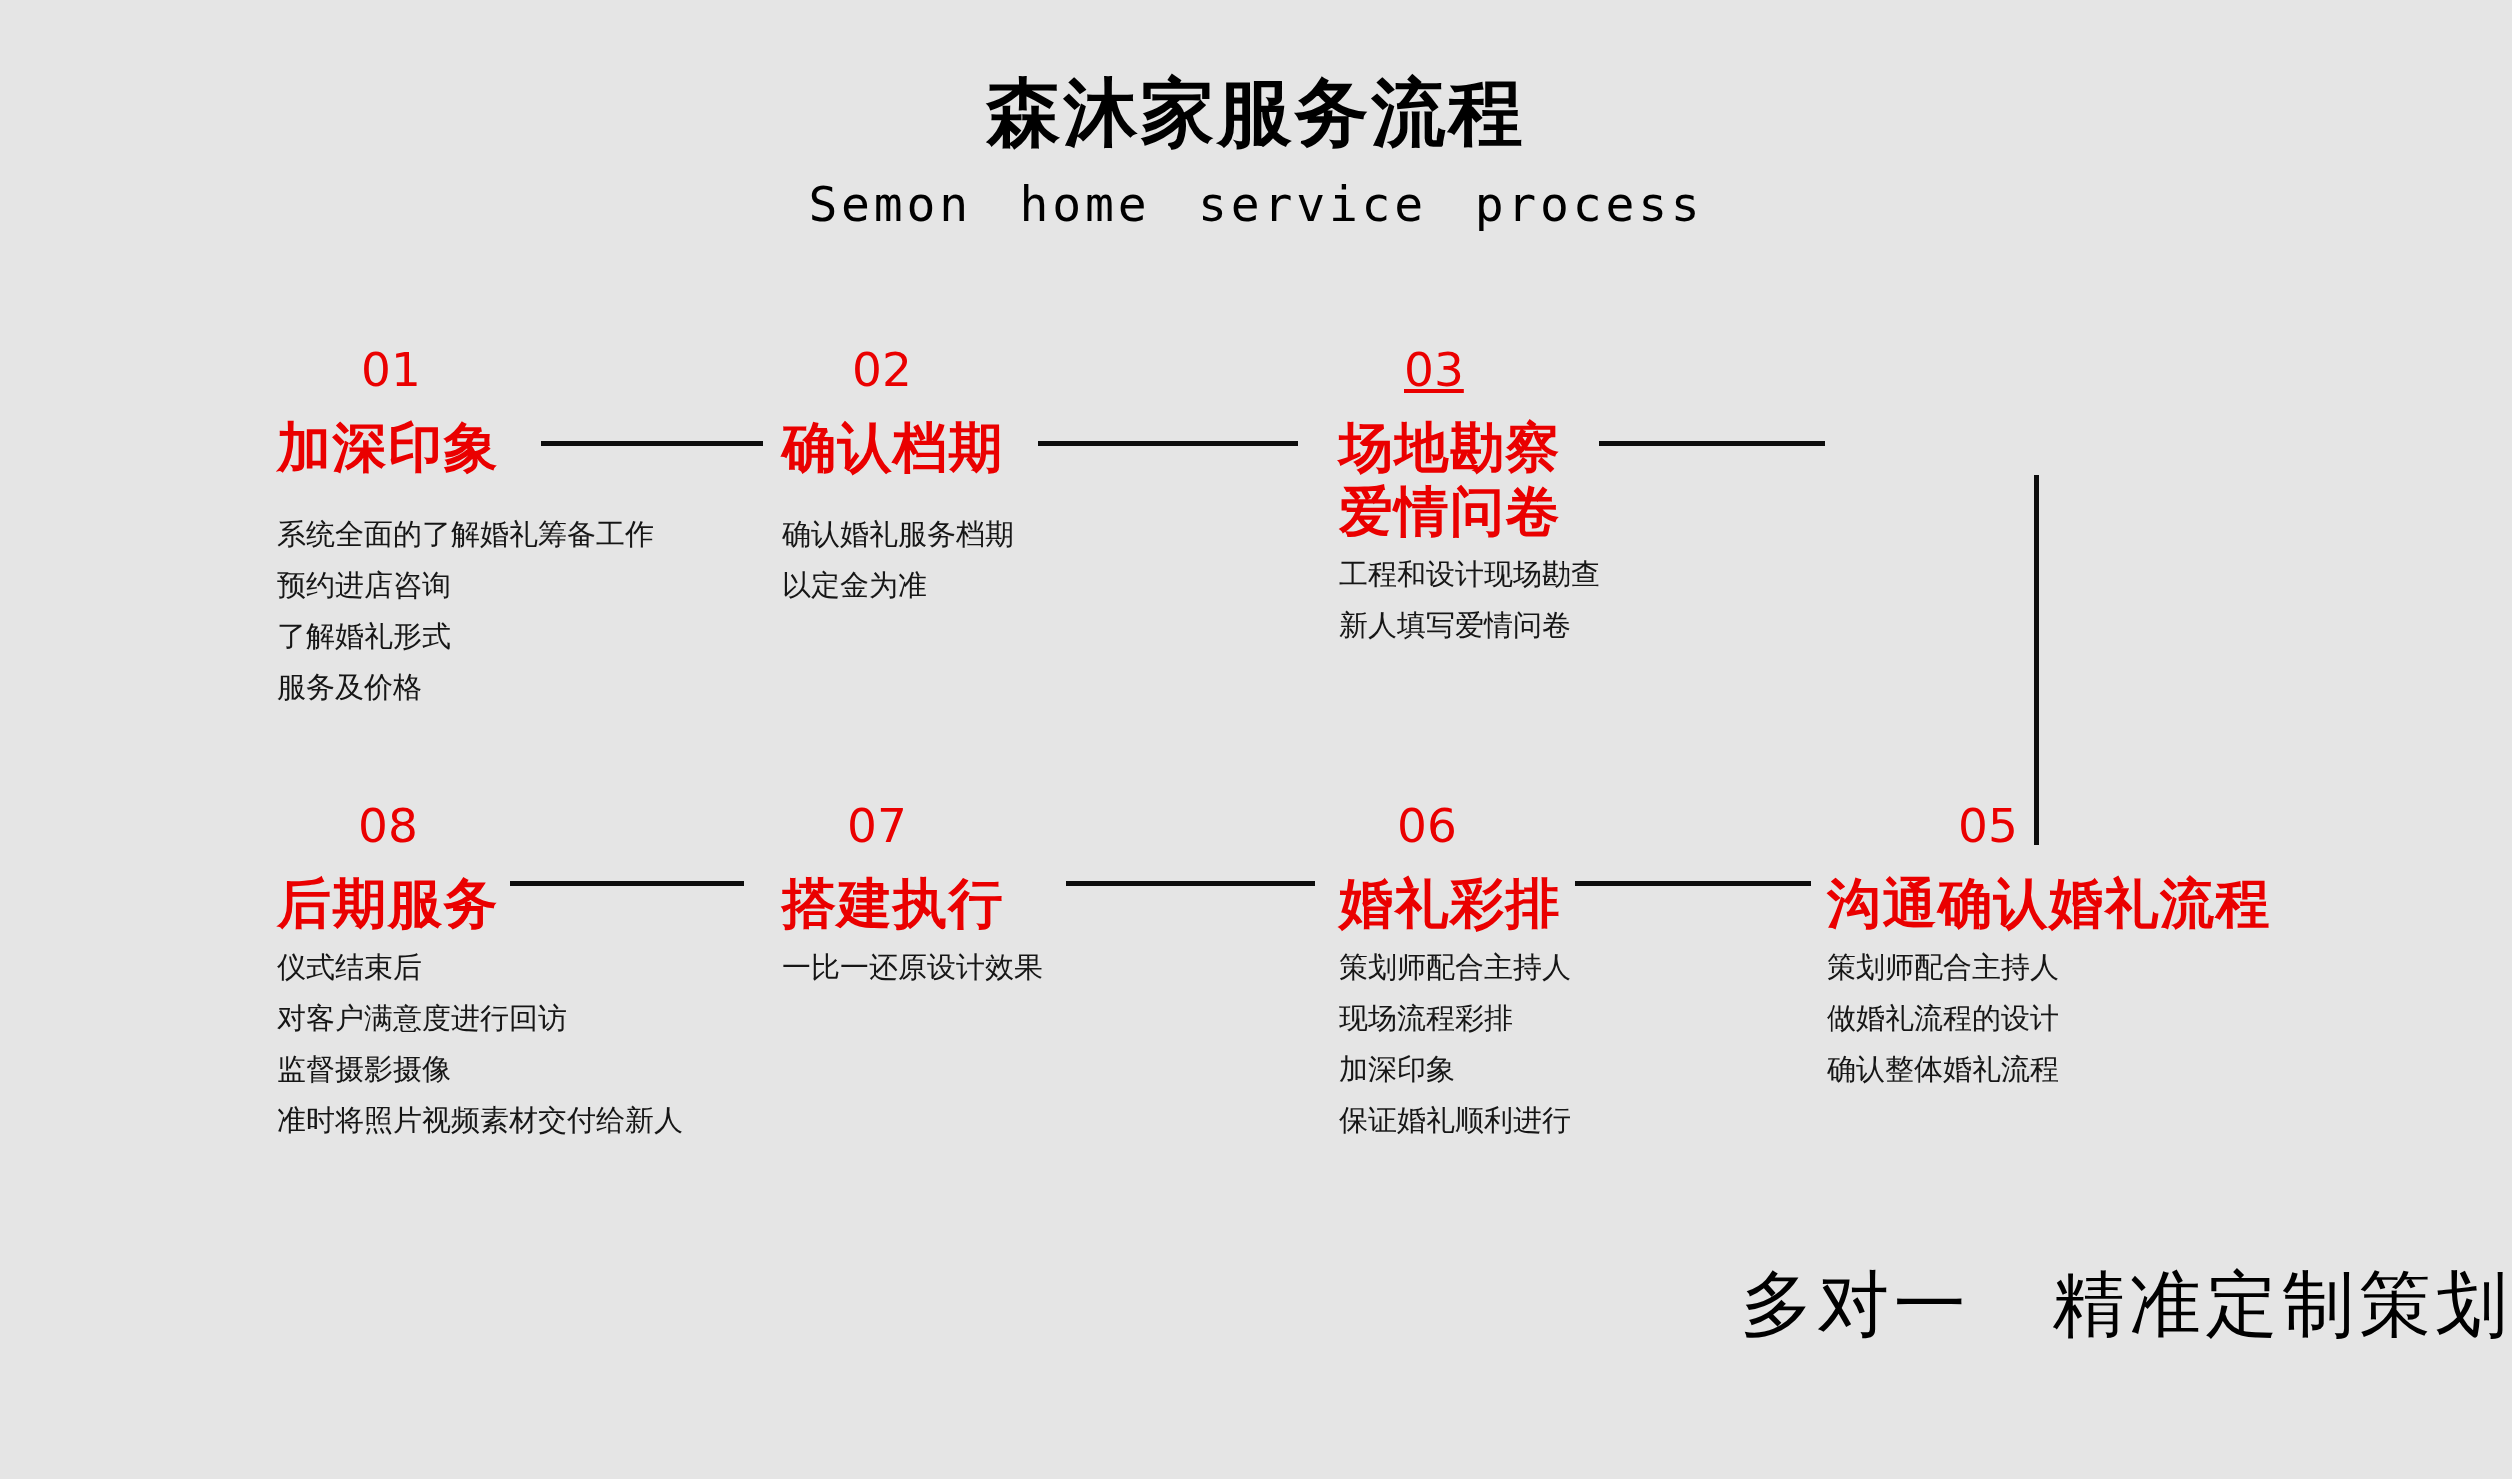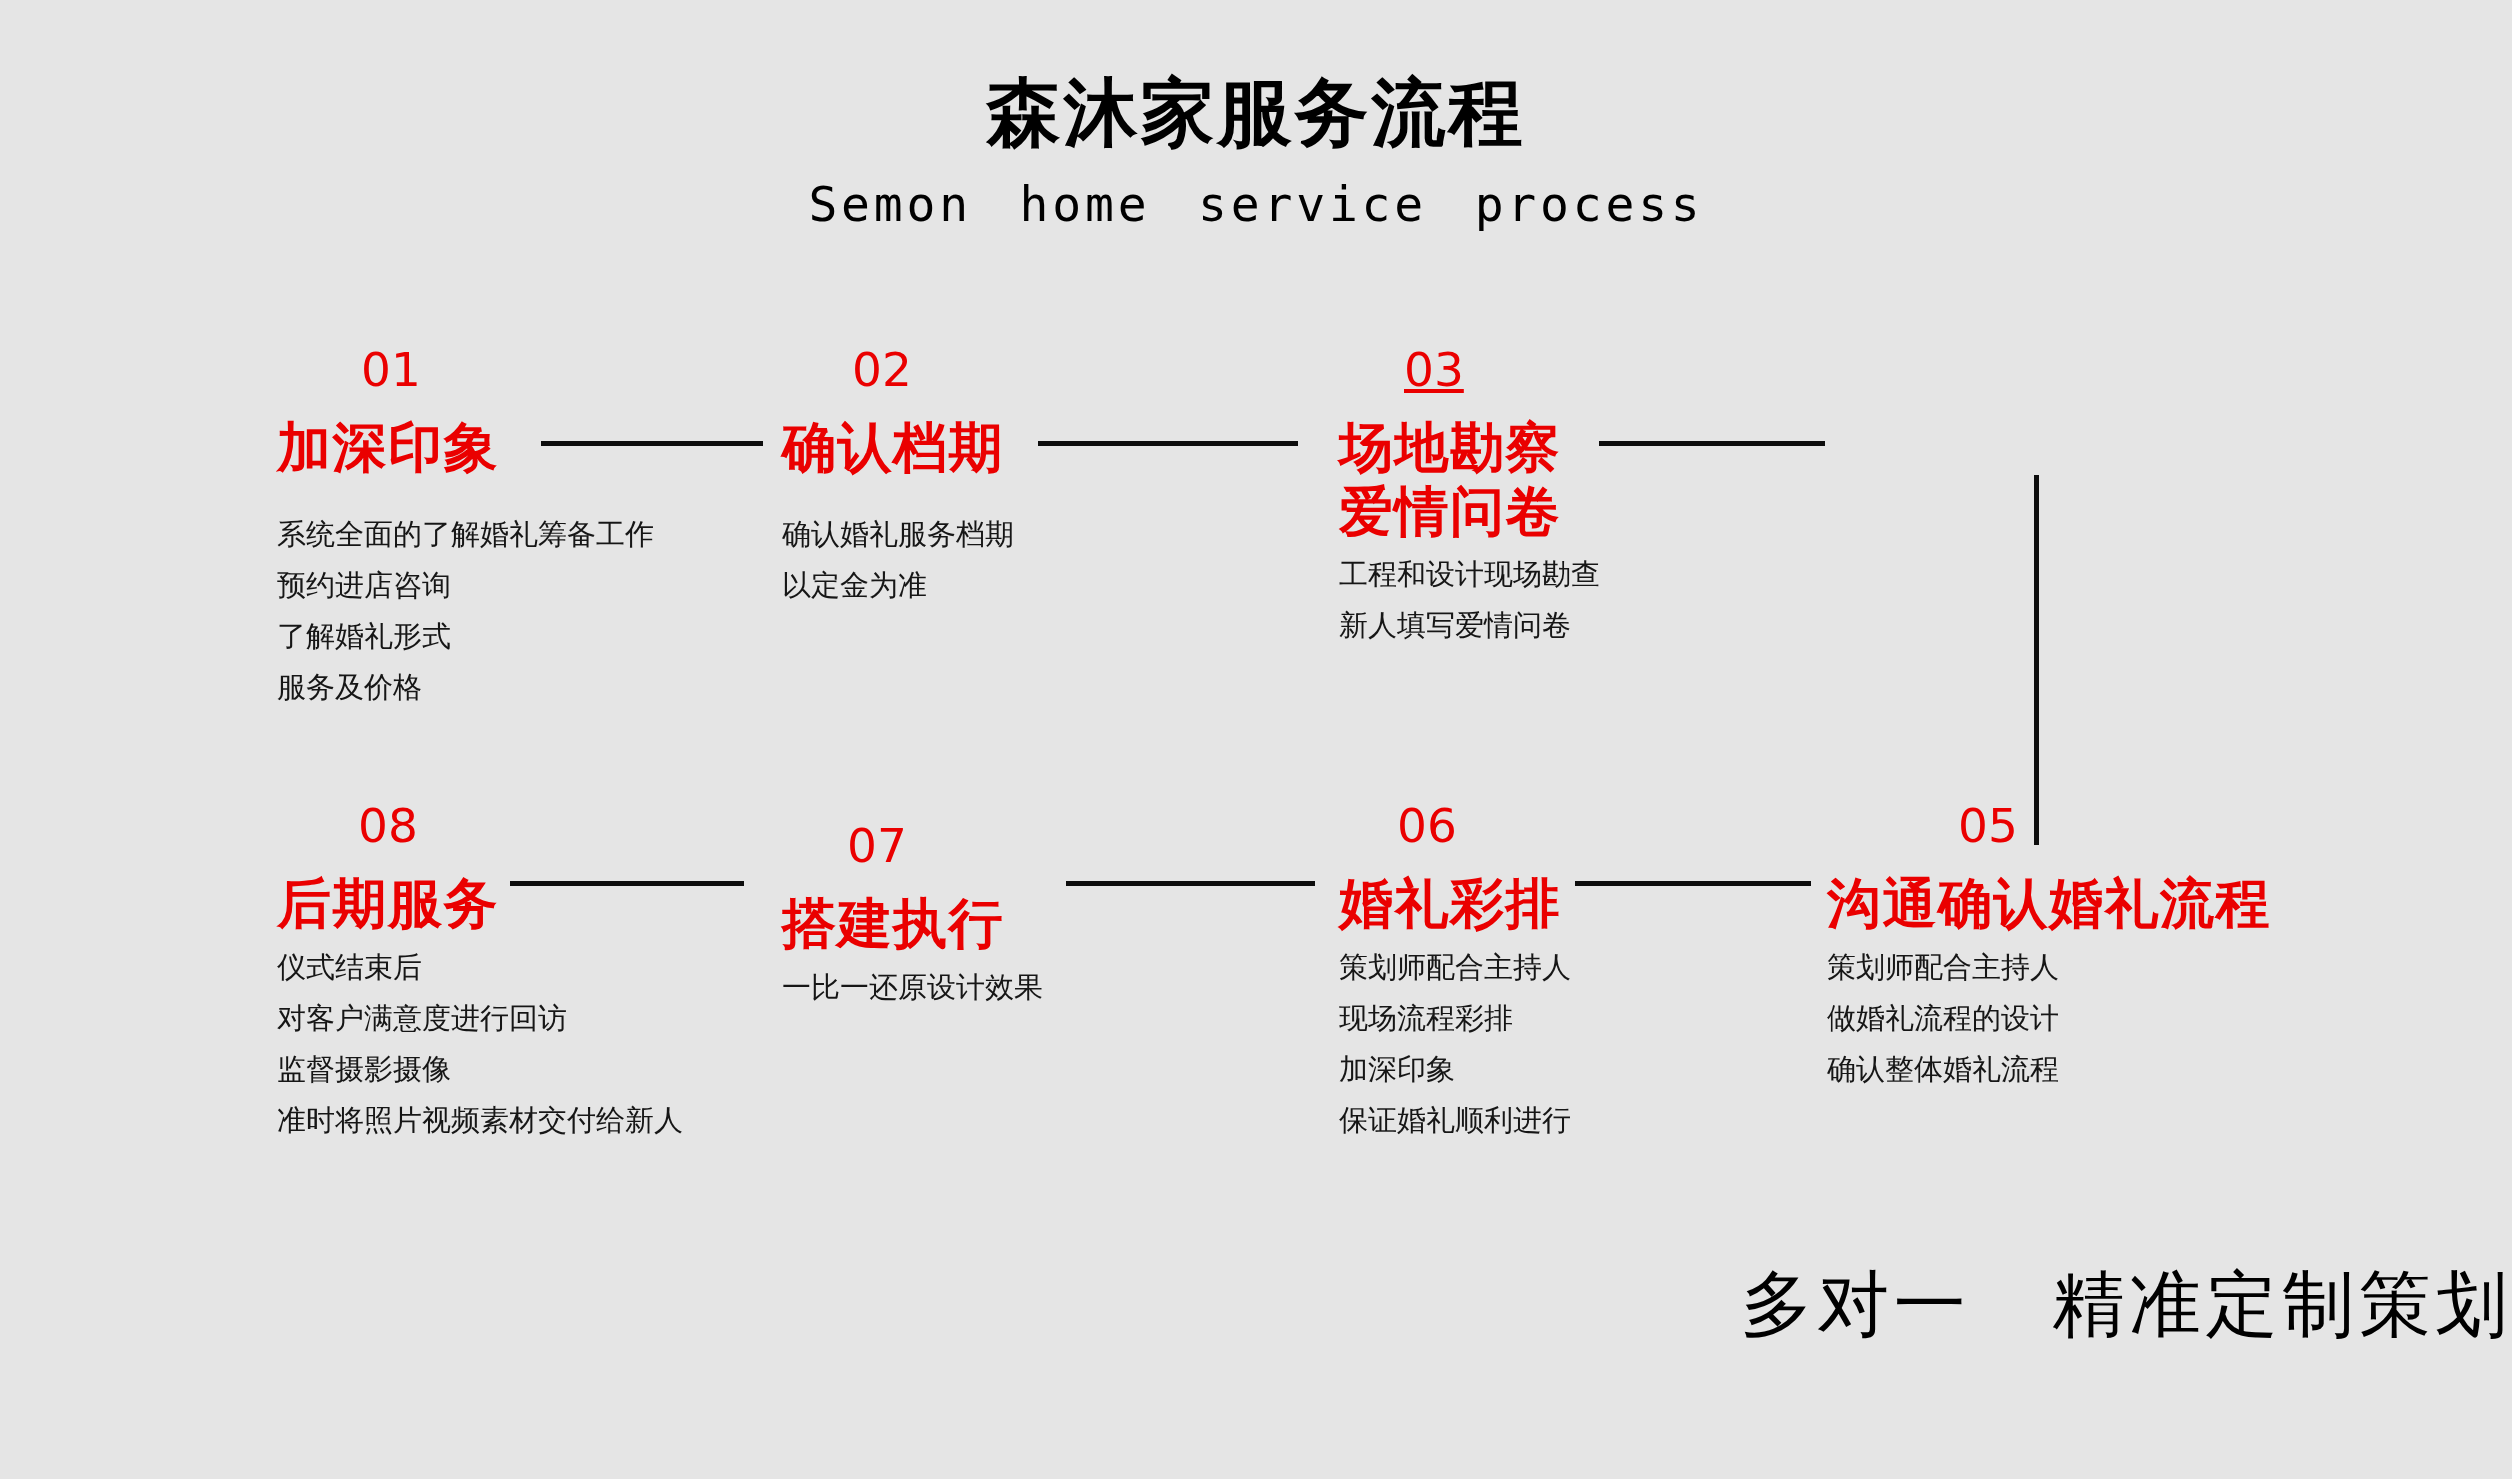--- a/index.html
+++ b/index.html
@@ -123,21 +123,21 @@
     <div class="num" style="margin-left:58px;">06</div>
     <div class="title">婚礼彩排</div>
     <div class="details">
         <div class="detail-line">策划师配合主持人</div>
         <div class="detail-line">现场流程彩排</div>
         <div class="detail-line">加深印象</div>
         <div class="detail-line">保证婚礼顺利进行</div>
       </div>
   </div>
 
-  <div class="step r2" style="left:782px;top:798px;margin-top:20px;">
+  <div class="step r2" style="left:782px;top:798px;">
     <div class="num" style="margin-left:65px;">07</div>
     <div class="title">搭建执行</div>
     <div class="details">
         <div class="detail-line">一比一还原设计效果</div>
       </div>
   </div>
 
   <div class="step r2" style="left:277px;top:798px;">
     <div class="num" style="margin-left:81px;">08</div>
     <div class="title">后期服务</div>

